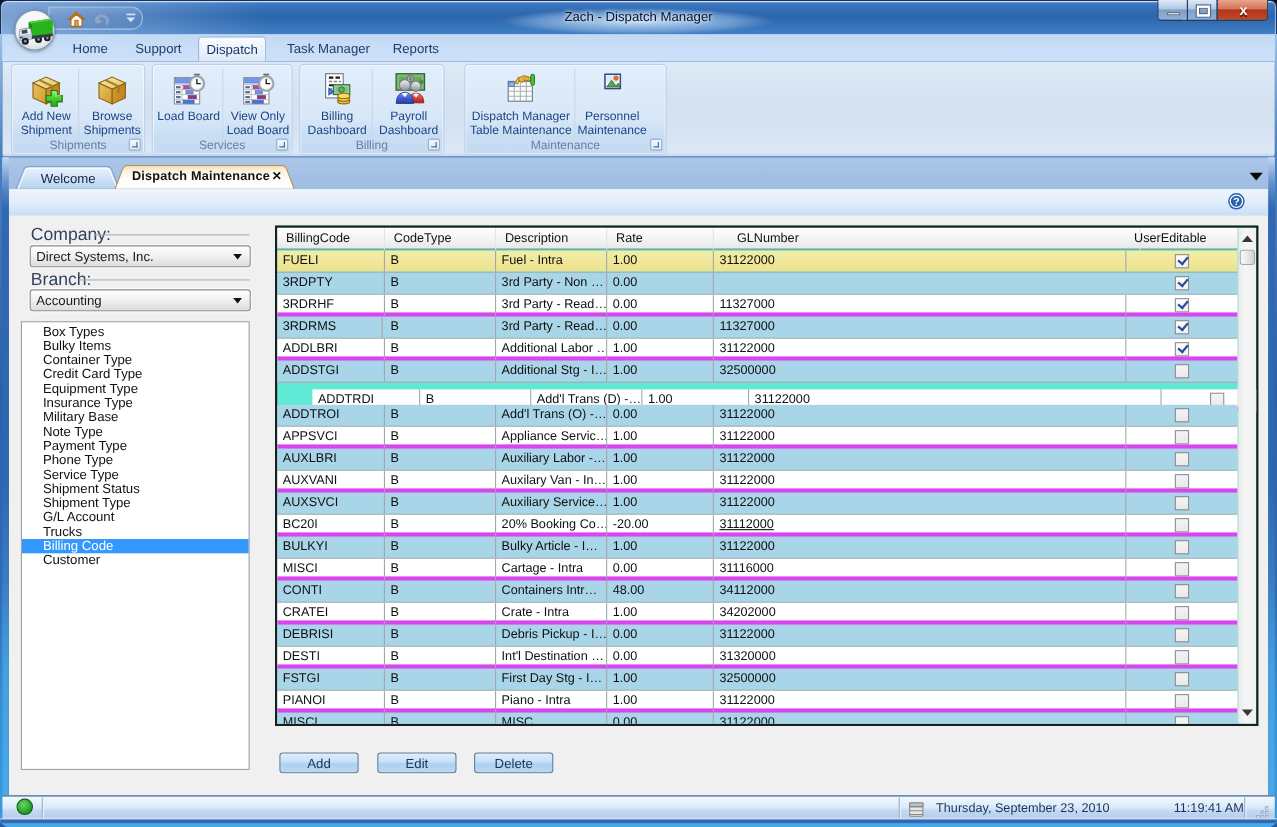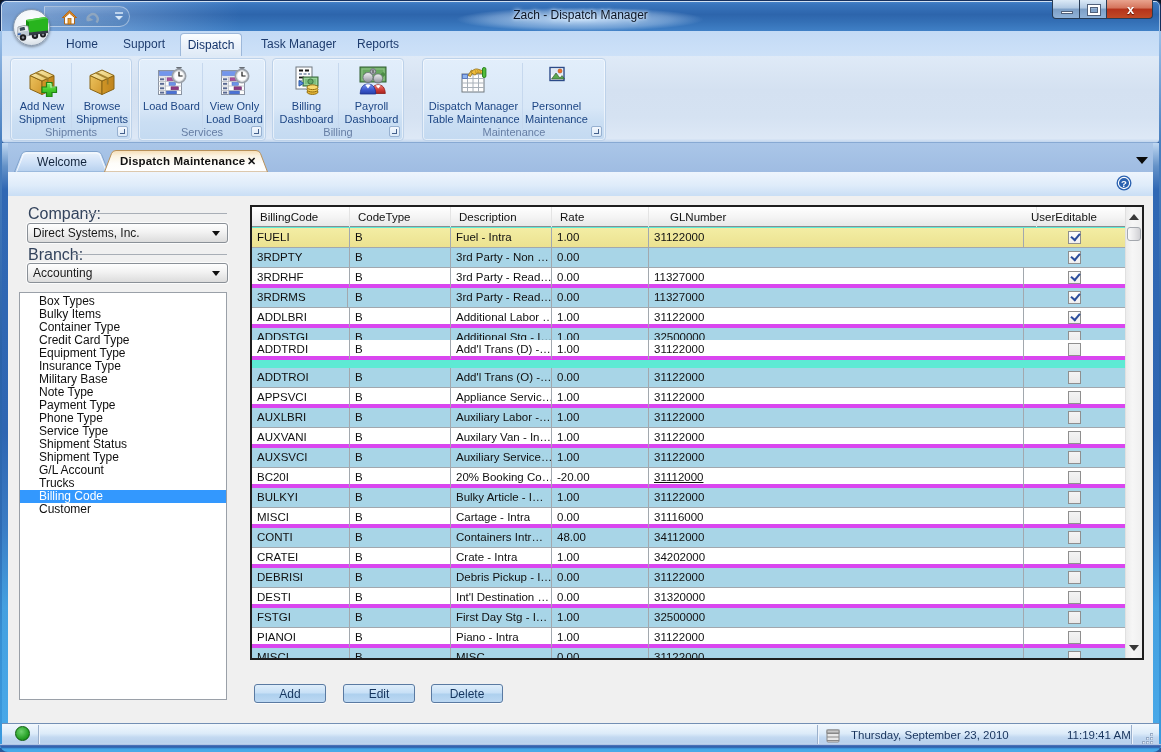--- a/index.html
+++ b/index.html
@@ -523,21 +523,21 @@
         </div>
         <div class="grow br" style="top:121px;">
           <div class="gc" style="left:0; width:98px;">ADDSTGI</div>
           <div class="gc" style="left:98px; width:101px;">B</div>
           <div class="gc" style="left:199px; width:101px;">Additional Stg - I…</div>
           <div class="gc" style="left:300px; width:97px;">1.00</div>
           <div class="gc" style="left:397px; width:375px;">32500000</div>
           <div class="gc" style="left:772px; width:101px; border-right:none;"></div>
           <div class="cbx"></div>
         </div>
-        <div class="grow wr" style="top:133px;">
+        <div class="grow wr" style="top:147px;margin-left:32px;">
           <div class="gc" style="left:0; width:98px;">ADDTRDI</div>
           <div class="gc" style="left:98px; width:101px;">B</div>
           <div class="gc" style="left:199px; width:101px;">Add'l Trans (D) -…</div>
           <div class="gc" style="left:300px; width:97px;">1.00</div>
           <div class="gc" style="left:397px; width:375px;">31122000</div>
           <div class="gc" style="left:772px; width:101px; border-right:none;"></div>
           <div class="cbx"></div>
         </div>
         <div class="grow br" style="top:161px;">
           <div class="gc" style="left:0; width:98px;">ADDTROI</div>

